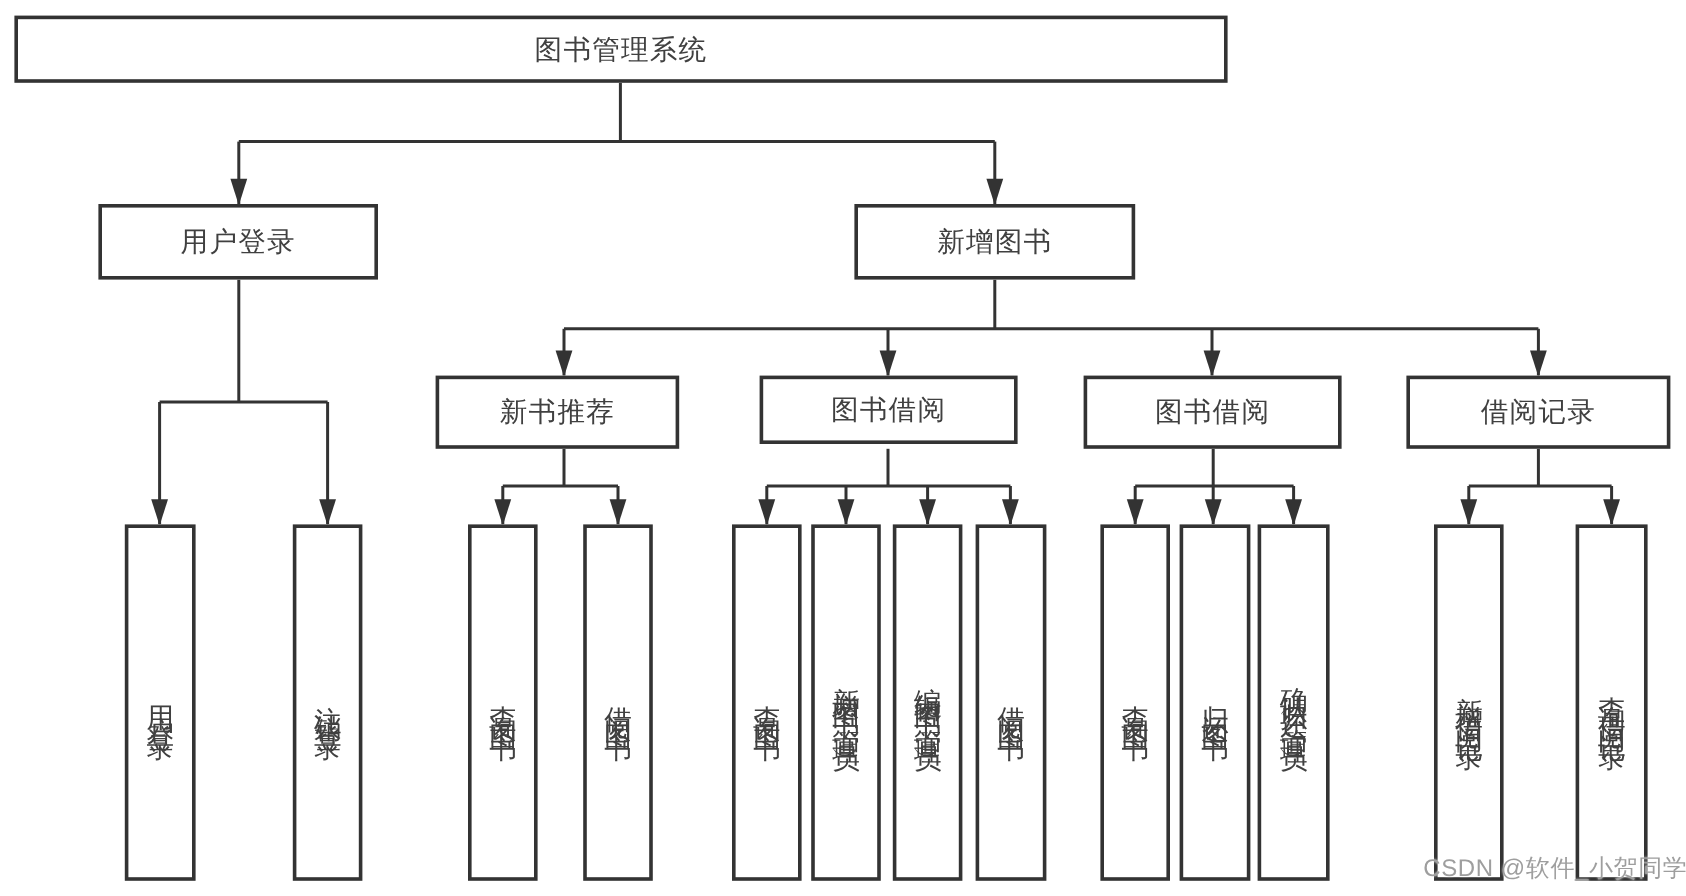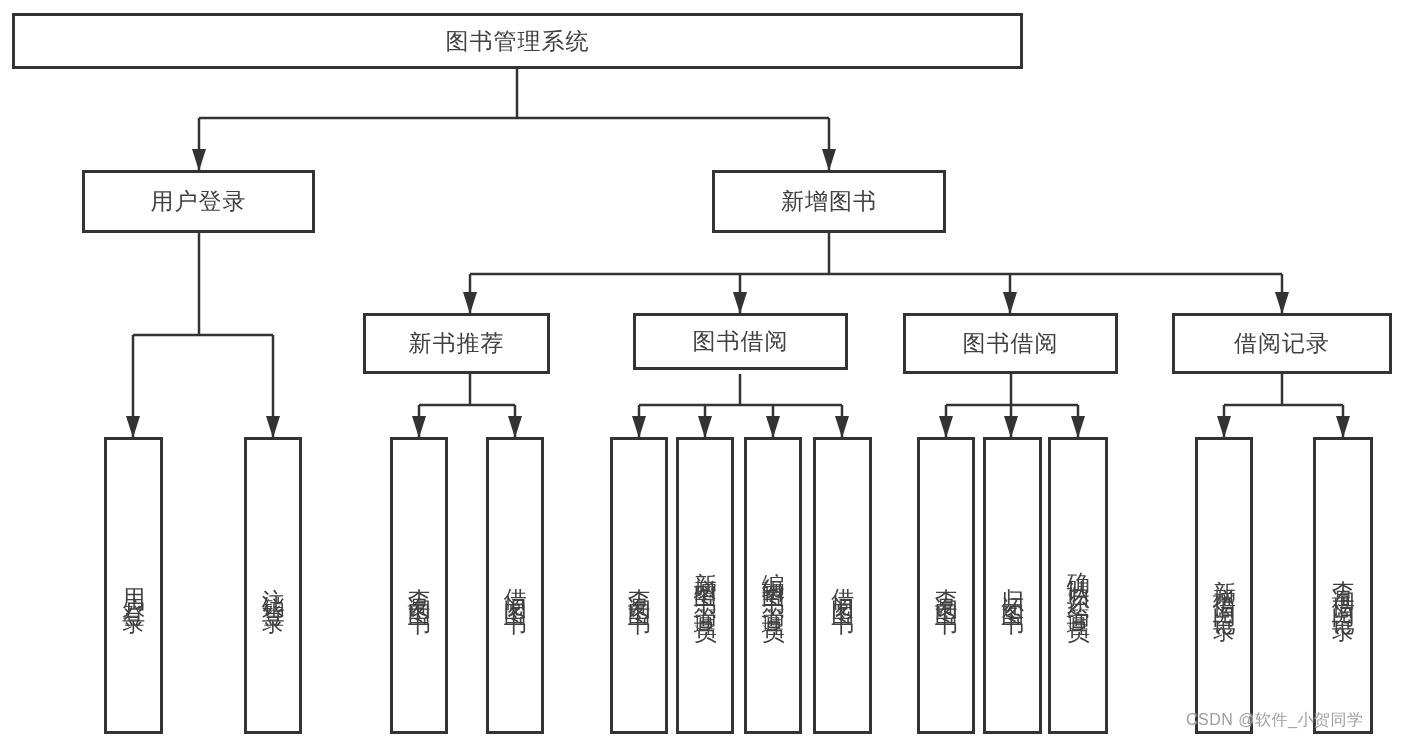--- a/index.html
+++ b/index.html
@@ -46,21 +46,21 @@
     white-space: nowrap;
   }
   .box.v .vt.long {
     letter-spacing: 7px;
   }
   #watermark {
     position: absolute;
     left: 1186px;
     top: 710px;
     z-index: 10;
-    font-size: 16px;
+    font-size: 20px;
     color: #9e9e9e;
     letter-spacing: 0.5px;
     white-space: nowrap;
     text-shadow: 0 0 2px #ffffff;
   }
 </style>
 </head>
 <body>
 
 <div id="stage">
@@ -112,21 +112,21 @@
       <path d="M1224,405 V437" marker-end="url(#arw)"></path>
       <path d="M1343,405 V437" marker-end="url(#arw)"></path>
     </g>
   </svg>
 
   <div class="box h" style="left:12px;top:13px;width:1011px;height:56px">图书管理系统</div>
 
   <div class="box h" style="left:82px;top:170px;width:233px;height:63px">用户登录</div>
   <div class="box h" style="left:712px;top:170px;width:234px;height:63px">新增图书</div>
 
-  <div class="box h" style="left:363px;top:313px;width:187px;height:61px">新书推荐</div>
+  <div class="box h" style="left:363px;top:313px;width:203px;height:61px">新书推荐</div>
   <div class="box h" style="left:633px;top:313px;width:215px;height:57px">图书借阅</div>
   <div class="box h" style="left:903px;top:313px;width:215px;height:61px">图书借阅</div>
   <div class="box h" style="left:1172px;top:313px;width:220px;height:61px">借阅记录</div>
 
   <div class="box v" style="left:104px;top:437px;width:59px;height:297px">
     <span class="vt">用户登录</span>
   </div>
   <div class="box v" style="left:244px;top:437px;width:58px;height:297px">
     <span class="vt">注销登录</span>
   </div>

